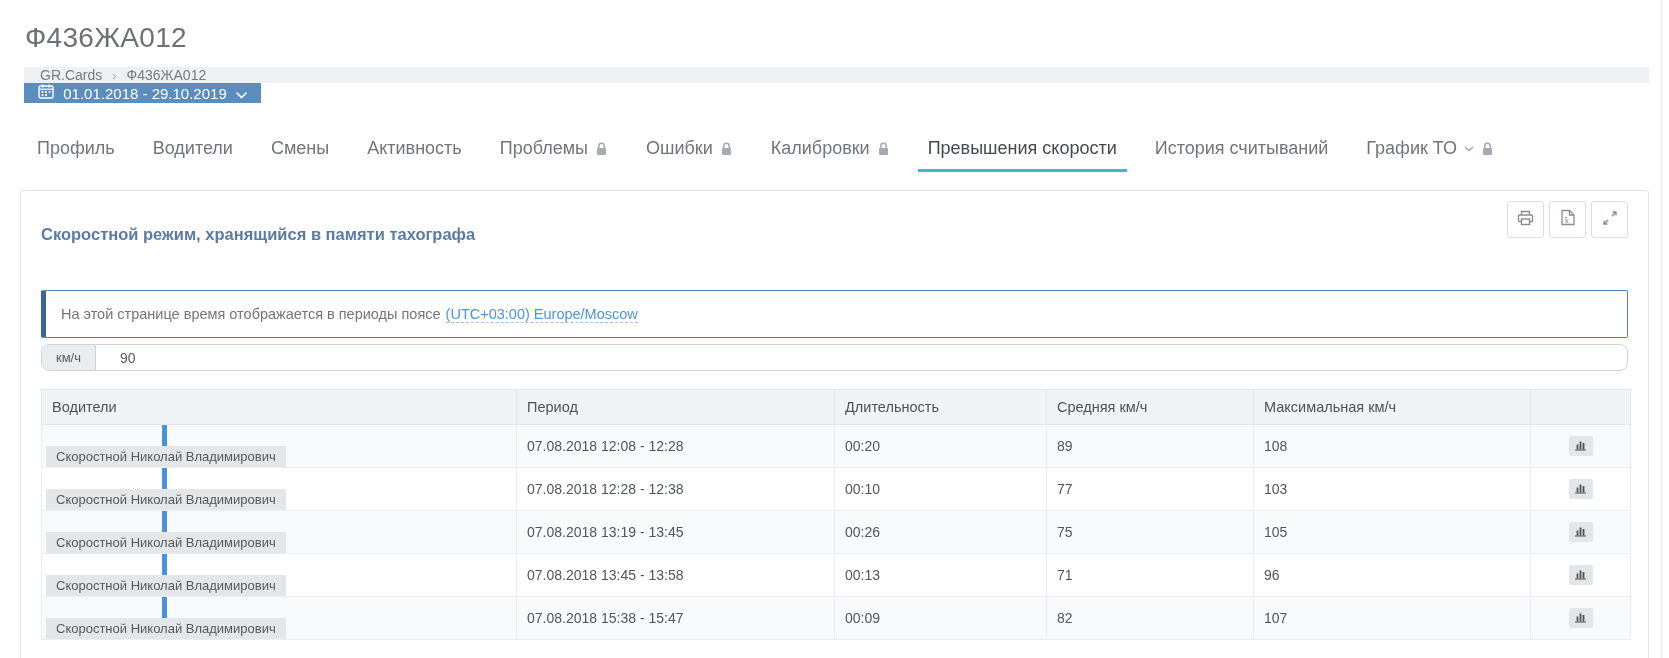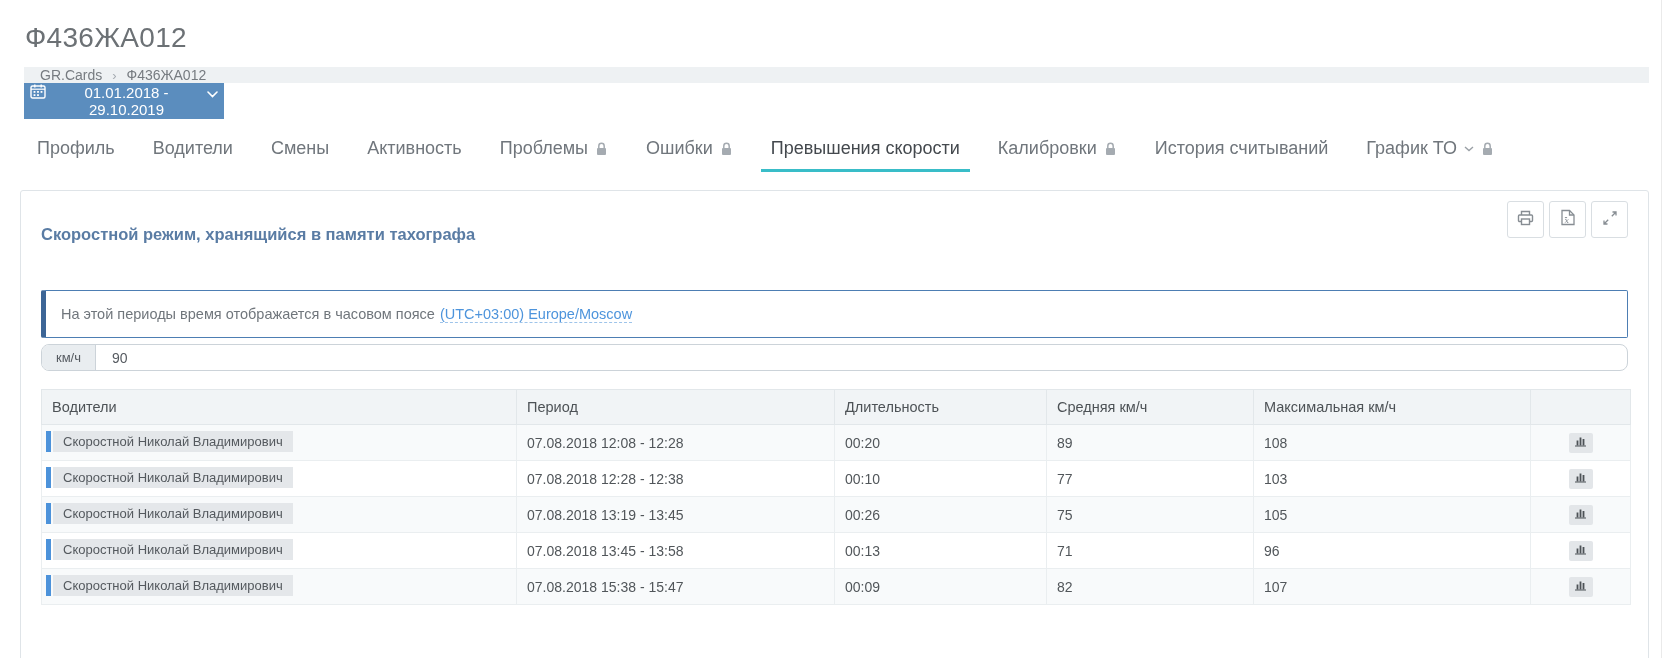--- a/index.html
+++ b/index.html
@@ -9,22 +9,22 @@
     background:#ffffff; color:#565b61;
     font-family:"Liberation Sans","DejaVu Sans",sans-serif;
   }
   
   .page-title { margin:22px 0 0 25px; font-size:28px; font-weight:400; color:#6c7175; letter-spacing:.3px; }
   .crumb-row { display:flex; margin:13px 0 0 24px; width:1625px; height:35px;flex-direction:column; }
   .breadcrumb { flex:1; background:#eef1f3; display:flex; align-items:center; gap:10px;
                 padding-left:16px; font-size:14px; color:#767b80; }
   .crumb-sep { color:#a4aab0; font-size:13px; }
   .crumb-item { cursor:pointer; }
-  .date-btn { width:200px; background:#5b8dbe; color:#fff; border:none; cursor:pointer;
-              display:flex; align-items:flex-start; justify-content:center; gap:9px; font-size:15px;
+  .date-btn { width:237px; background:#5b8dbe; color:#fff; border:none; cursor:pointer;
+              display:flex; align-items:flex-end; justify-content:center; gap:9px; font-size:15px;
               font-family:inherit; }
   
   .tabs { display:flex; gap:18px; padding-left:27px; margin-top:27px; align-items:flex-end; }
   .tab { padding:9px 10px 13px; font-size:18px; color:#70767c; position:relative;
          display:flex; align-items:center; gap:7px; cursor:pointer; white-space:nowrap; }
   .tab.active { color:#44494e; }
   .tab.active::after { content:''; position:absolute; left:0; right:0; bottom:0; height:3px; background:#39bdc8; }
   .tab-lock svg, .tab-caret svg { display:block; }
   
   .panel { position:absolute; left:20px; top:190px; width:1629px; height:560px;
@@ -36,31 +36,31 @@
               border-radius:3px; display:flex; align-items:center; justify-content:center; cursor:pointer; }
   .notice { margin-top:46px; height:48px; border:1px solid #4d7eb3; border-left:5px solid #3c6596;
             display:flex; align-items:center; padding-left:15px; font-size:14.5px; color:#70767c;
             border-radius:2px; }
   .notice-link { color:#4d94dc; border-bottom:1px dashed #9ec4ea; margin-left:5px; cursor:pointer; }
   .filter-label { margin-top:31px; font-size:12.5px; color:#565b61; }
   .input-group { margin-top:6px; height:27px; border:1px solid #ccd3d9; border-radius:8px;
                  display:flex; background:#fff; overflow:hidden; }
   .unit { width:54px; background:#e9edf0; border-right:1px solid #ccd3d9; display:flex;
           align-items:center; justify-content:center; font-size:13px; color:#565b61; }
-  .input-group input { flex:1; border:none; outline:none; padding-left:16px; font-size:14px;
+  .input-group input { flex:1; border:none; outline:none; padding-left:24px; font-size:14px;
                        color:#565b61; font-family:inherit; background:transparent; }
   
   table { margin-top:18px; border-collapse:collapse; width:100%; table-layout:fixed; }
   th { background:#f1f4f6; font-weight:400; text-align:left; font-size:14.5px; color:#4d5256;
        padding:9px 10px; border:1px solid #e2e7ea; }
   td { font-size:14px; color:#51565a; padding:0 10px; height:36px; border:1px solid #eaeef0;
        background:#fff; overflow:hidden; white-space:nowrap; }
   td.driver-cell { padding-left:4px; }
   tbody tr.odd td { background:#f8fafb; }
-  .chip { display:inline-flex; align-items:center; }
+  .chip { display:inline-flex; align-items:center;flex-direction:column; }
   .chip-bar { width:5px; height:21px; background:#4c92da; margin-right:2px; }
   .chip-label { background:#e4e7ea; color:#54595e; font-size:13px; padding:3px 10px; line-height:15px; }
   .chart-btn { width:24px; height:20px; background:#e3e6e9; border:none; border-radius:2px;
                display:flex; align-items:center; justify-content:center; cursor:pointer; margin:0 auto; }
   .edge-line { position:absolute; right:7px; top:0; width:1px; height:658px; background:#eaeaea; }
 </style>
 </head>
 <body>
 
 <h1 class="page-title">Ф436ЖА012</h1>
@@ -116,31 +116,31 @@
     </div>
     <div class="tab">
       <span class="tab-label">Ошибки</span>
       <span class="tab-lock">
         <svg width="13" height="14" viewBox="0 0 13 14">
           <path d="M3.8 6V4a2.7 2.7 0 0 1 5.4 0v2" fill="none" stroke="#a5abb1" stroke-width="1.5"></path>
           <rect x="2" y="6" width="9" height="7" rx="1" fill="#a5abb1"></rect>
         </svg>
       </span>
     </div>
-    <div class="tab active">
-      <span class="tab-label">Превышения скорости</span>
-    </div>
     <div class="tab">
       <span class="tab-label">Калибровки</span>
       <span class="tab-lock">
         <svg width="13" height="14" viewBox="0 0 13 14">
           <path d="M3.8 6V4a2.7 2.7 0 0 1 5.4 0v2" fill="none" stroke="#a5abb1" stroke-width="1.5"></path>
           <rect x="2" y="6" width="9" height="7" rx="1" fill="#a5abb1"></rect>
         </svg>
       </span>
+    </div>
+    <div class="tab active">
+      <span class="tab-label">Превышения скорости</span>
     </div>
     <div class="tab">
       <span class="tab-label">История считываний</span>
     </div>
     <div class="tab">
       <span class="tab-label">График ТО</span>
       <span class="tab-caret">
         <svg width="10" height="6" viewBox="0 0 10 6">
           <path d="M1 1l4 3.5L9 1" fill="none" stroke="#9aa0a6" stroke-width="1.4"></path>
         </svg>
@@ -175,21 +175,21 @@
       </div>
       <div class="tool-btn">
         <span><svg width="14" height="14" viewBox="0 0 14 14">
               <path d="M8.8 5.2L13 1M9.5 1H13v3.5M5.2 8.8L1 13M1 9.5V13h3.5" fill="none" stroke="#878d93" stroke-width="1.3"></path>
             </svg></span>
       </div>
     </div>
   </div>
 
   <div class="notice">
-    <span>На этой периоды время отображается в часовом поясе</span>
+    <span>На этой странице время отображается в периоды поясе</span>
     <span class="notice-link">(UTC+03:00) Europe/Moscow</span>
   </div>
 
   <div class="input-group">
     <div class="unit">км/ч</div>
     <input type="text" value="90" style="">
   </div>
 
   <table>
     <thead>

